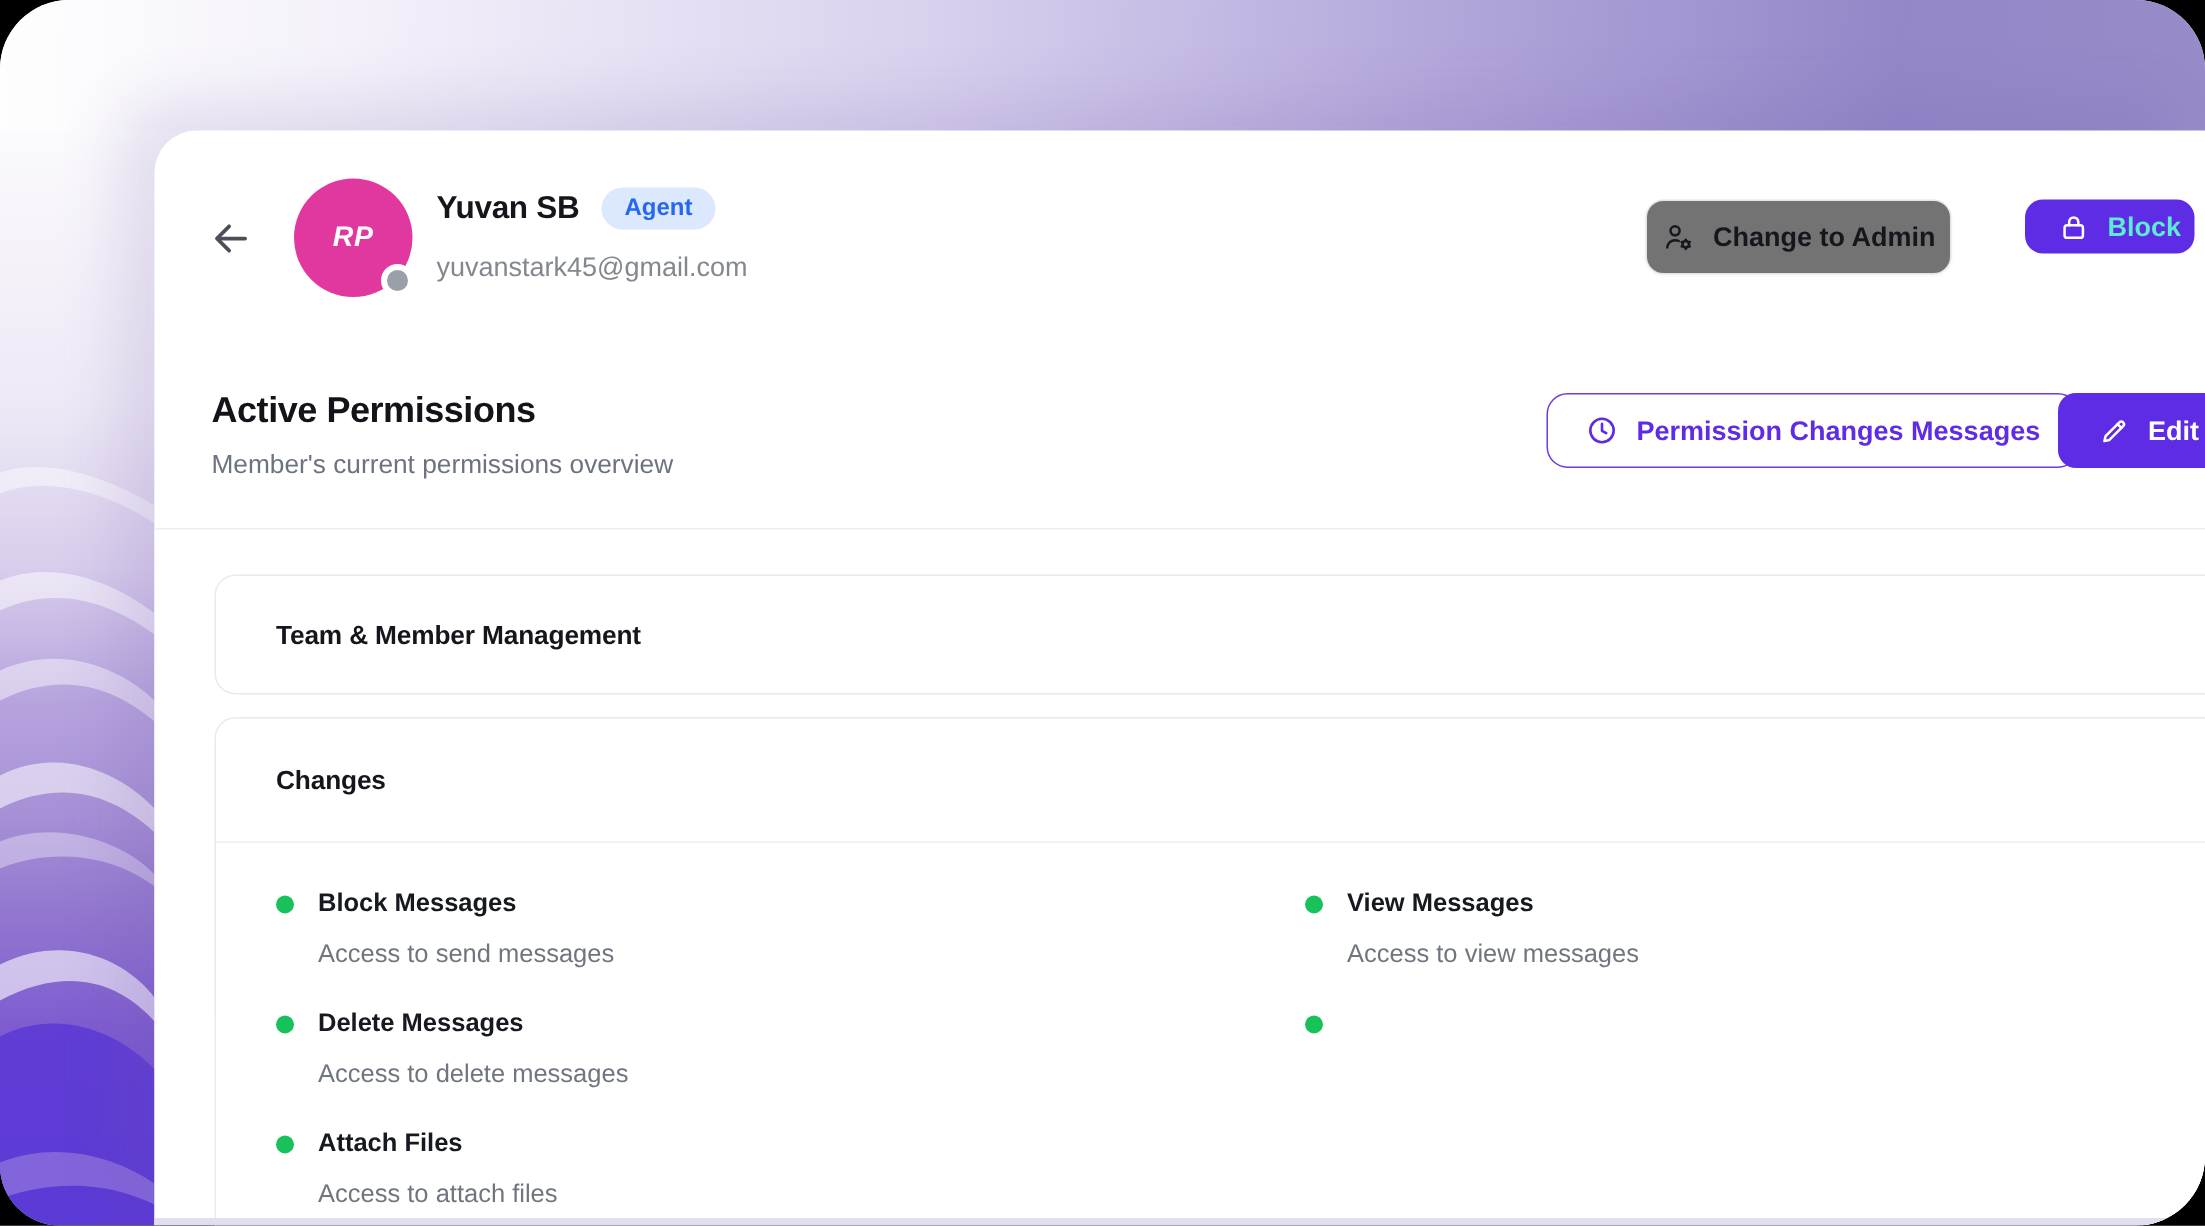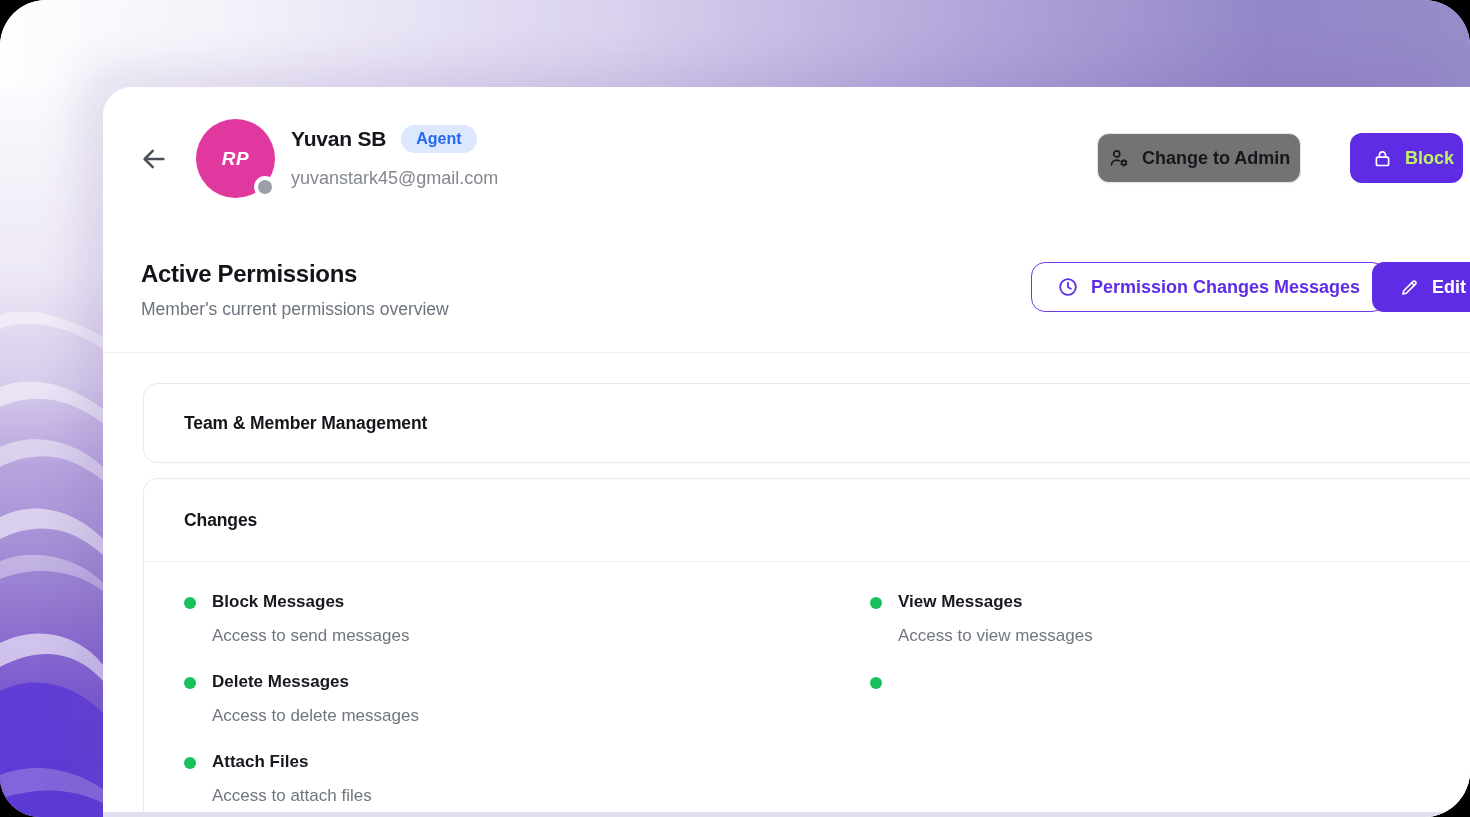--- a/index.html
+++ b/index.html
@@ -33,22 +33,22 @@
   .member-name { font-size:21px; font-weight:700; color:#14161b; letter-spacing:-.2px; }
   .role-badge { background:#dce8fd; color:#2667f0; font-size:16px; font-weight:700;
                 padding:5px 15px; border-radius:16px; }
   .member-email { margin-top:15px; font-size:18px; color:#83888f; }
 
   .btn { display:flex; align-items:center; gap:12px; border-radius:12px; cursor:pointer;
          font-family:"Liberation Sans", sans-serif; font-size:18px; font-weight:600; border:none; }
   .btn-admin { position:absolute; left:994px; top:46px; height:50px; padding:0 10px;
                background:#737373; border:1px solid #e4e5ea; color:#15171c;
                box-shadow:0 1px 2px rgba(20,20,40,.04); }
-  .btn-block { position:absolute; left:1247px; top:46px; height:50px; width:113px; padding:0 22px;
-               background:#5e2ce4; color:#bef264; }
+  .btn-block { position:absolute; left:1247px; top:46px; height:36px; width:113px; padding:0 22px;
+               background:#5e2ce4; color:#5eead4; }
 
   
   .ap-title { position:absolute; left:38px; top:173px; font-size:24px; font-weight:700;
               color:#121419; letter-spacing:-.3px; }
   .ap-sub   { position:absolute; left:38px; top:212px; font-size:17.5px; color:#6d737e; }
   .btn-history { position:absolute; left:928px; top:175px; height:50px; padding:0 25px;
                  background:#fff; border:1.5px solid #6b3be8; border-radius:14px; color:#5e2ce4; }
   .btn-edit { position:absolute; left:1269px; top:175px; height:50px; width:190px; padding:0 27px;
               background:#5e2ce4; color:#fff; }
 

